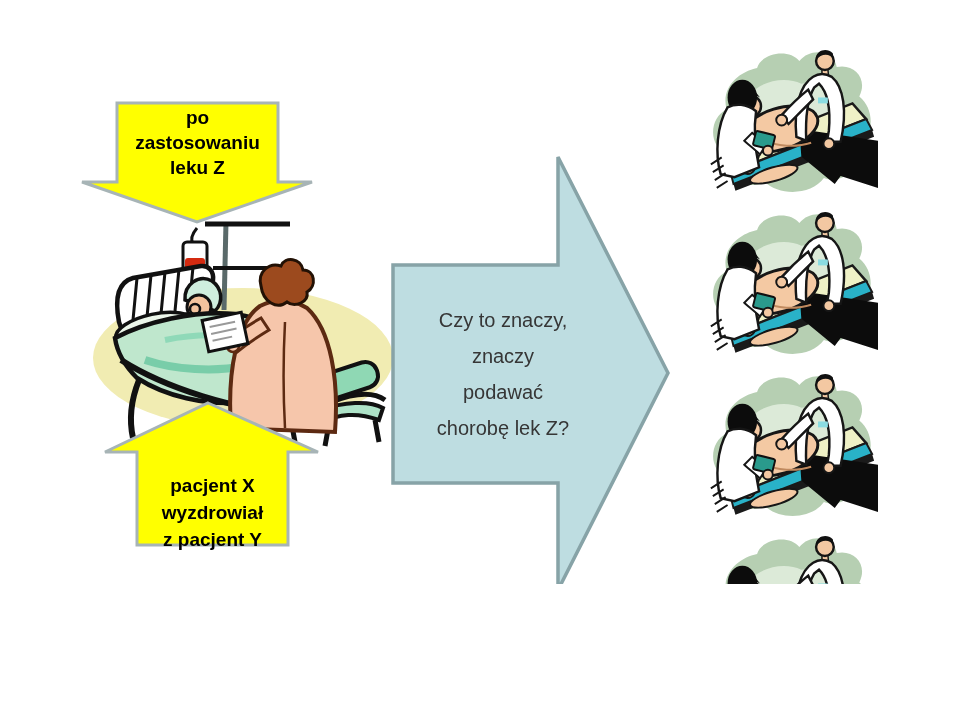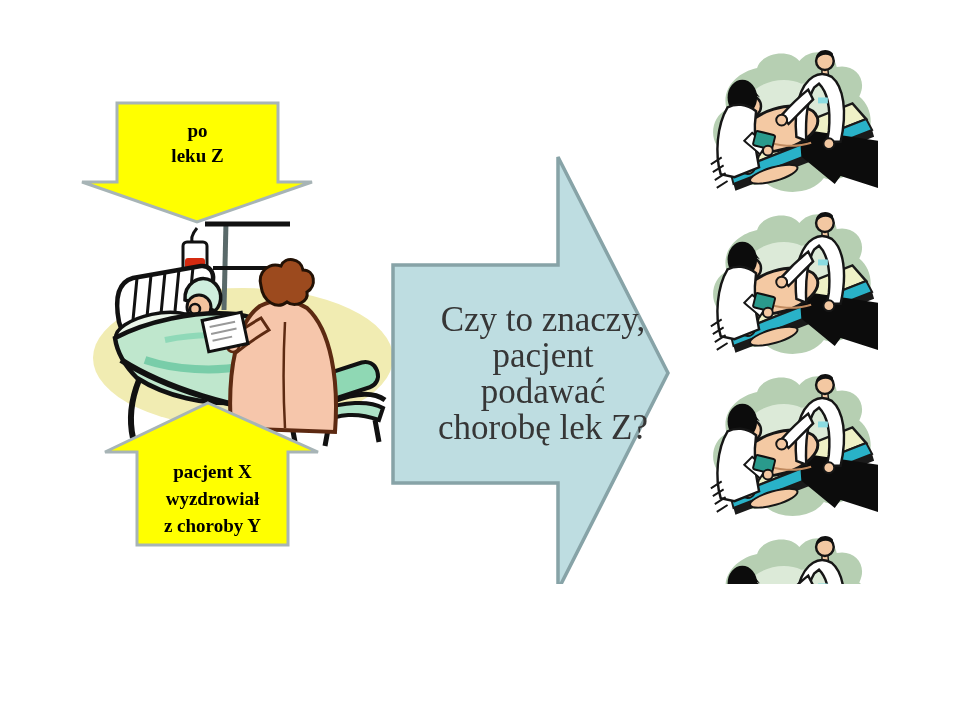--- a/index.html
+++ b/index.html
@@ -1,31 +1,31 @@
 <!DOCTYPE html>
 <html style="--c-background: #ffffff; --c-highlight-yellow: #ffff00; --c-shape-border-gray: #a7b4b6; --c-arrow-blue-fill: #bedde1; --c-arrow-blue-border: #87a3a7; --c-text-dark: #363636; --c-text-black: #000000;"><head>
 <meta charset="utf-8">
 <style>
   html,body { margin:0; padding:0; background:#fff; }
   .slide {
     position:relative; width:960px; height:584px;
     background:var(--c-background,#fff);
-    font-family:Liberation Serif, serif;
+    font-family:Liberation Sans, sans-serif;
     overflow:hidden;
   }
   .abs { position:absolute; }
   svg.shape { display:block; overflow:visible; }
   .arrow-text {
     position:absolute; display:flex; flex-direction:column;
     align-items:center; justify-content:center; text-align:center;
   }
   .yellow-arrow-text { font-weight:bold; color:var(--c-text-black,#000); }
   .top-arrow-text    { font-size:19px; line-height:25px; }
   .bottom-arrow-text { font-size:19px; line-height:27px; }
-  .main-arrow-text   { font-size:35px; line-height:36px; color:var(--c-text-dark,#363636);padding-left:40px; }
+  .main-arrow-text   { font-size:20px; line-height:36px; color:var(--c-text-dark,#363636); }
   .right-column { position:absolute; left:703px; top:45px; display:flex; flex-direction:column; gap:2px; }
   .exam-item { width:175px; height:160px; }
   .exam-item svg { display:block; width:175px; height:160px; }
 </style>
 </head>
 <body>
 
 <div class="slide">
 
   <svg width="0" height="0" style="position:absolute" aria-hidden="true">
@@ -112,42 +112,43 @@
       </g>
     </svg>
   </div>
 
   <div class="abs" style="left:78px; top:98px; width:240px; height:130px;">
     <svg class="shape" width="240" height="130" viewBox="0 0 240 130">
       <polygon points="39,5 200,5 200,84 234,84 119,124 4,84 39,84" style="fill:var(--c-highlight-yellow,#ffff00); stroke:var(--c-shape-border-gray,#a7b4b6); stroke-width:3;"></polygon>
     </svg>
     <div class="arrow-text yellow-arrow-text top-arrow-text" style="left:39px; top:5px; width:161px; height:79px;">
       <span>po</span>
+      <span>zastosowaniu</span>
       <span>leku Z</span>
     </div>
   </div>
 
   <div class="abs" style="left:100px; top:398px; width:225px; height:152px;">
     <svg class="shape" width="225" height="152" viewBox="0 0 225 152">
       <polygon points="108,5 218,54 188,54 188,147 37,147 37,54 5,54" style="fill:var(--c-highlight-yellow,#ffff00); stroke:var(--c-shape-border-gray,#a7b4b6); stroke-width:3;"></polygon>
     </svg>
-    <div class="arrow-text yellow-arrow-text bottom-arrow-text" style="left:37px; top:54px; width:151px; height:93px;">
+    <div class="arrow-text yellow-arrow-text bottom-arrow-text" style="left:37px; top:68px; width:151px; height:93px;">
       <span>pacjent X</span>
       <span>wyzdrowiał</span>
-      <span>z choroby Y</span>
+      <span>z pacjent Y</span>
     </div>
   </div>
 
   <div class="abs" style="left:388px; top:150px; width:290px; height:448px;">
     <svg class="shape" width="290" height="448" viewBox="0 0 290 448">
       <polygon points="5,115 170,115 170,7 280,223 170,440 170,333 5,333" style="fill:var(--c-arrow-blue-fill,#bedde1); stroke:var(--c-arrow-blue-border,#87a3a7); stroke-width:3.5;"></polygon>
     </svg>
     <div class="arrow-text main-arrow-text" style="left:5px; top:116px; width:220px; height:216px;">
       <span>Czy to znaczy,</span>
-      <span>pacjent</span>
+      <span>znaczy</span>
       <span>podawać</span>
       <span>chorobę lek Z?</span>
     </div>
   </div>
 
   <div class="right-column">
     <div class="exam-item">
       <svg viewBox="0 0 178 160">
         <use href="#exam-scene"></use>
       </svg>

